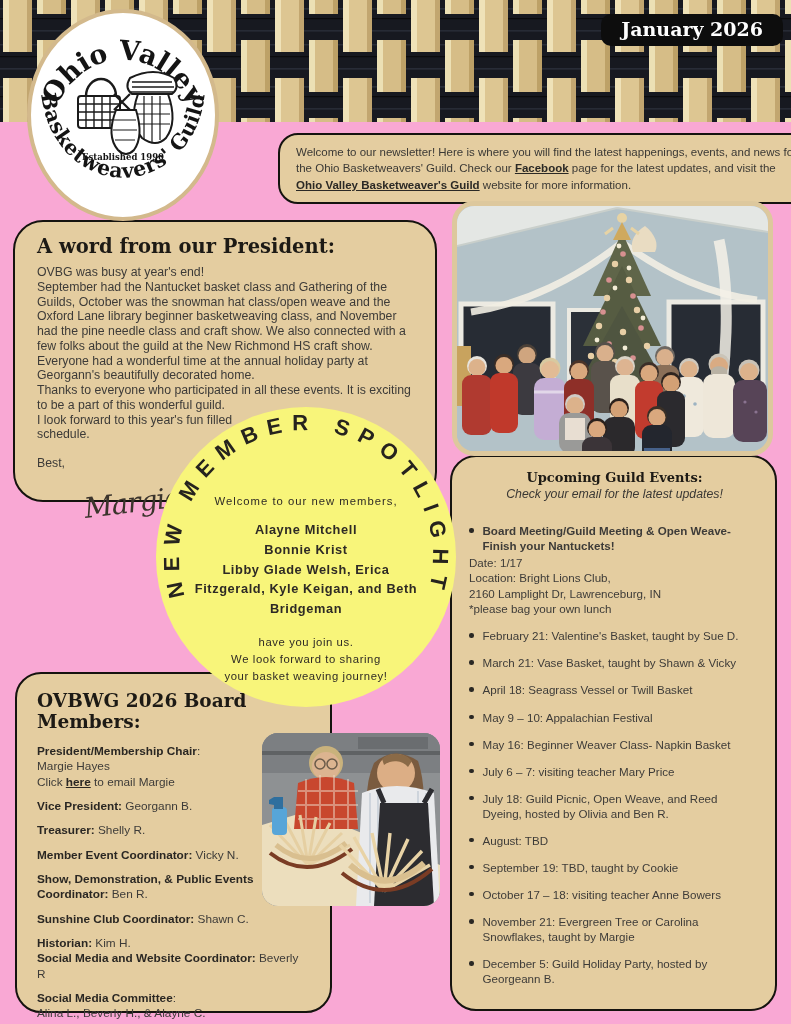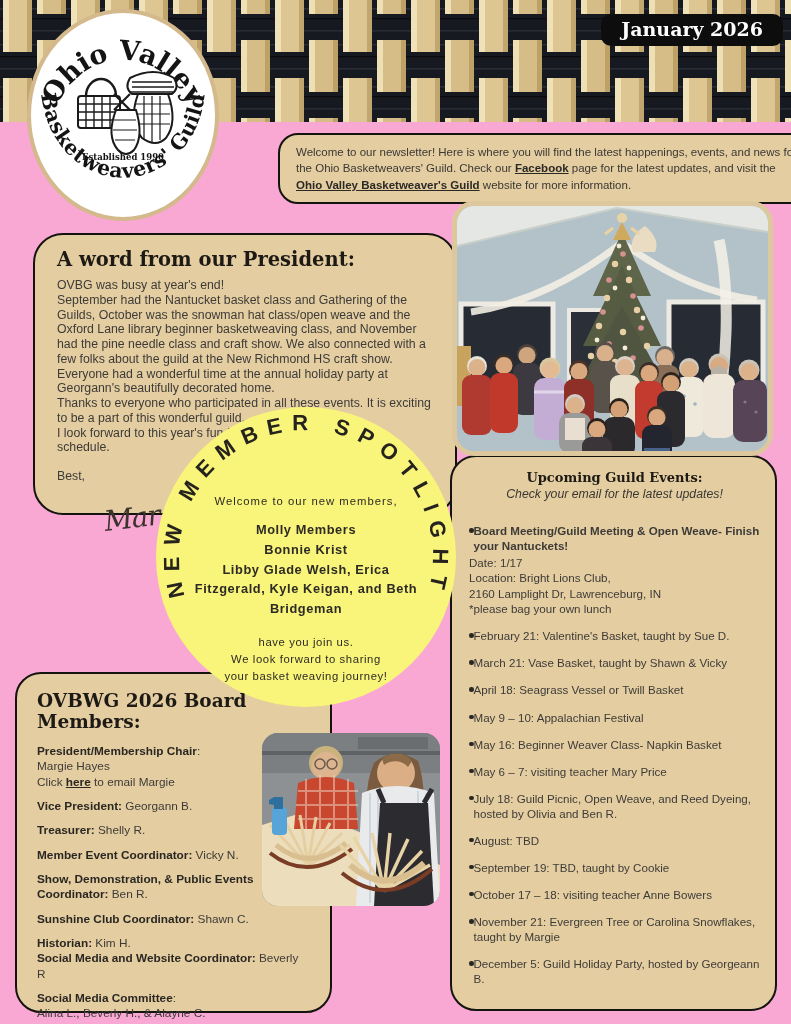--- a/index.html
+++ b/index.html
@@ -8,33 +8,33 @@
   
   .weave{position:absolute;left:0;top:0;width:791px;height:122px;z-index:0;}
   .badge{position:absolute;top:14px;right:8px;background:#0d0d0d;color:#fff;border-radius:10px;
          padding:4px 20px 6px;font-family:"DejaVu Serif",serif;font-weight:bold;font-size:19px;z-index:3;}
   .logo{position:absolute;left:26px;top:8px;width:194px;height:215px;z-index:3;}
   
   .panel{position:absolute;background:#e4cda0;border:2.5px solid #15130f;box-sizing:border-box;}
   .welcome{left:232px;top:133px;width:543px;border-radius:20px;padding:9px 16px;
            font-size:11.5px;line-height:1.42;color:#3a3834;z-index:2;margin-left:46px;}
   .welcome a{color:#2b2925;font-weight:bold;text-decoration:underline;cursor:pointer;}
-  .president{left:13px;top:233px;width:424px;height:282px;border-radius:30px;padding:13px 22px;z-index:1;margin-left:20px;}
+  .president{left:13px;top:220px;width:424px;height:282px;border-radius:30px;padding:13px 22px;z-index:1;}
   .events{left:450px;top:455px;width:327px;height:556px;border-radius:26px;padding:13px 15px 14px 17px;z-index:1;}
   .board{left:15px;top:672px;width:317px;height:341px;border-radius:26px;padding:16px 20px;z-index:1;}
   .panel h2{margin:0;font-family:"DejaVu Serif",serif;font-weight:bold;color:#1d1a15;}
   .president h2{font-size:19.5px;margin-bottom:7px;}
   .events h2{font-size:13px;text-align:center;margin-bottom:2px;}
   .board h2{font-size:18.5px;margin-bottom:12px;}
   .pres-par{font-size:12.3px;line-height:1.2;}
   .pres-best{font-size:12.3px;margin-top:14px;}
   .signature{font-family:"DejaVu Serif",serif;font-style:italic;font-size:28px;color:#3b342c;
              margin:2px 0 0 46px;transform:rotate(-7deg);letter-spacing:-1px;}
   .ev-sub{font-style:italic;text-align:center;font-size:12.3px;color:#3a3834;margin-bottom:22px;}
-  .ev-item{display:flex;font-size:11.6px;line-height:1.3;margin-top:12px;}
+  .ev-item{display:flex;gap:9px;font-size:11.6px;line-height:1.3;margin-top:12px;}
   .ev-item .dot{flex:none;width:4.5px;height:4.5px;border-radius:50%;background:#2a2824;margin-top:5px;}
   .ev-item.lead{font-weight:bold;margin-top:0;}
   .ev-details{font-size:11.6px;line-height:1.32;margin:2px 0 2px 0;}
   .board-row{font-size:11.8px;line-height:1.3;}
   .board-row b{color:#2a2723;}
   .board-gap{height:9px;}
   .board-link{}
   .board-link a{font-weight:bold;text-decoration:underline;color:#2a2723;cursor:pointer;}
   
   .spotlight{position:absolute;left:156px;top:407px;width:300px;height:300px;border-radius:50%;
@@ -297,21 +297,21 @@
       <defs>
           <path id="spotArc" d="M 33 199.6 A 127 127 0 1 1 267 199.6"></path>
         </defs>
       <text font-family="Liberation Sans, sans-serif" font-size="22" font-weight="bold" letter-spacing="9.5" fill="#26231e">
         <textPath href="#spotArc" startOffset="50%" text-anchor="middle">NEW MEMBER SPOTLIGHT</textPath>
       </text>
     </svg>
     <div class="spot-inner">
       <div class="spot-intro">Welcome to our new members,</div>
       <div id="spotlight-names">
-          <div class="spot-name">Molly Members</div>
+          <div class="spot-name">Alayne Mitchell</div>
           <div class="spot-name">Bonnie Krist</div>
           <div class="spot-name">Libby Glade Welsh, Erica</div>
           <div class="spot-name">Fitzgerald, Kyle Keigan, and Beth</div>
           <div class="spot-name">Bridgeman</div>
         </div>
       <div id="spotlight-closing" class="spot-close">
           <div>have you join us.</div>
           <div>We look forward to sharing</div>
           <div>your basket weaving journey!</div>
         </div>
@@ -347,21 +347,21 @@
         <div class="ev-item">
           <span class="dot"></span>
           <span>May 9 – 10: Appalachian Festival</span>
         </div>
         <div class="ev-item">
           <span class="dot"></span>
           <span>May 16: Beginner Weaver Class- Napkin Basket</span>
         </div>
         <div class="ev-item">
           <span class="dot"></span>
-          <span>May 6 – 7: visiting teacher Mary Price</span>
+          <span>July 6 – 7: visiting teacher Mary Price</span>
         </div>
         <div class="ev-item">
           <span class="dot"></span>
           <span>July 18: Guild Picnic, Open Weave, and Reed Dyeing, hosted by Olivia and Ben R.</span>
         </div>
         <div class="ev-item">
           <span class="dot"></span>
           <span>August: TBD</span>
         </div>
         <div class="ev-item">

